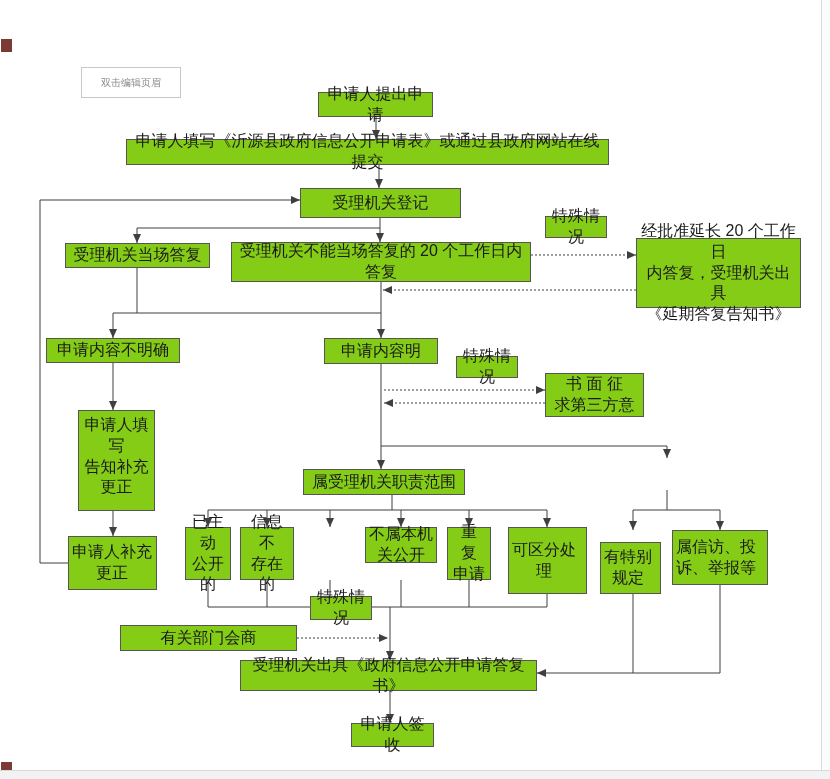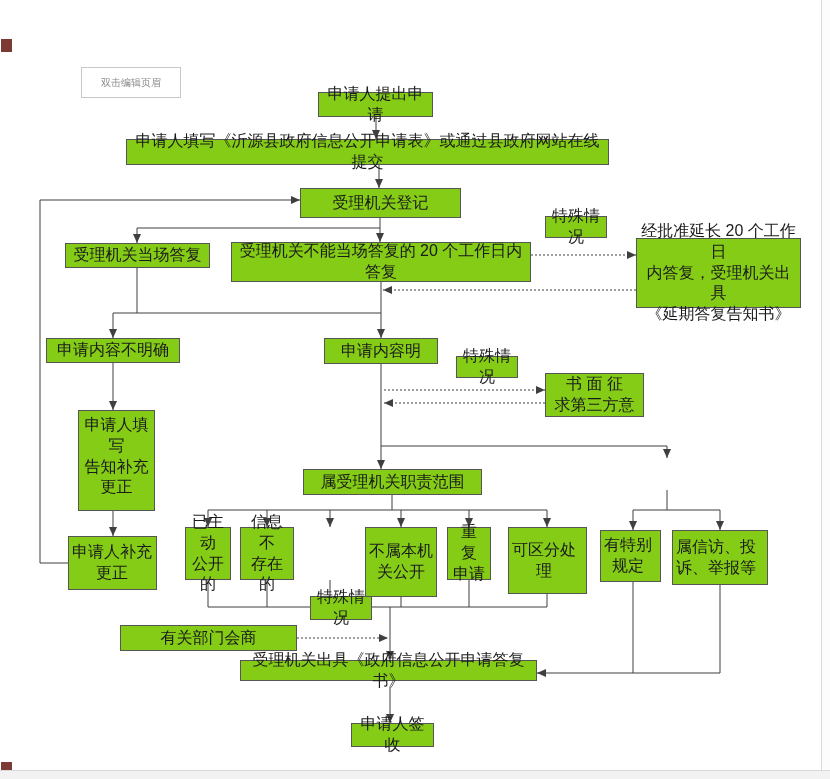--- a/index.html
+++ b/index.html
@@ -101,38 +101,38 @@
   <div class="node" style="left:46px;top:338px;width:134px;height:25px">申请内容不明确</div>
   <div class="node" style="left:324px;top:338px;width:114px;height:26px">申请内容明</div>
   <div class="node" style="left:456px;top:356px;width:62px;height:22px">特殊情况</div>
   <div class="node" style="left:545px;top:373px;width:99px;height:44px">书 面 征
 求第三方意</div>
   <div class="node l top" style="left:78px;top:410px;width:77px;height:101px">申请人填写
 告知补充
 更正</div>
   <div class="node l" style="left:68px;top:536px;width:89px;height:54px">申请人补充
 更正</div>
-  <div class="node" style="left:303px;top:469px;width:179px;height:26px">属受理机关职责范围</div>
+  <div class="node" style="left:303px;top:469px;width:162px;height:26px">属受理机关职责范围</div>
   <div class="node l" style="left:185px;top:527px;width:46px;height:53px">已主动
 公开的</div>
   <div class="node l" style="left:240px;top:527px;width:54px;height:53px">信息不
 存在的</div>
-  <div class="node l" style="left:365px;top:527px;width:72px;height:70px">不属本机
+  <div class="node l" style="left:365px;top:527px;width:72px;height:36px">不属本机
 关公开</div>
   <div class="node l" style="left:447px;top:527px;width:44px;height:53px">重 复
 申请</div>
   <div class="node l" style="left:508px;top:527px;width:79px;height:67px">可区分处
 理</div>
-  <div class="node l" style="left:600px;top:530px;width:61px;height:52px">有特别
+  <div class="node l" style="left:600px;top:542px;width:61px;height:52px">有特别
 规定</div>
   <div class="node l" style="left:672px;top:530px;width:96px;height:55px">属信访、投
 诉、举报等</div>
   <div class="node" style="left:310px;top:596px;width:62px;height:24px">特殊情况</div>
   <div class="node" style="left:120px;top:625px;width:177px;height:26px">有关部门会商</div>
-  <div class="node" style="left:240px;top:660px;width:297px;height:21px">受理机关出具《政府信息公开申请答复书》</div>
+  <div class="node" style="left:240px;top:660px;width:297px;height:31px">受理机关出具《政府信息公开申请答复书》</div>
   <div class="node" style="left:351px;top:723px;width:83px;height:24px">申请人签收</div>
 
   <div class="marker mtop"></div>
   <div class="marker mbottom"></div>
   <div class="edge-right"></div>
   <div class="edge-bottom"></div>
 
 </div>
 
 </body></html>

